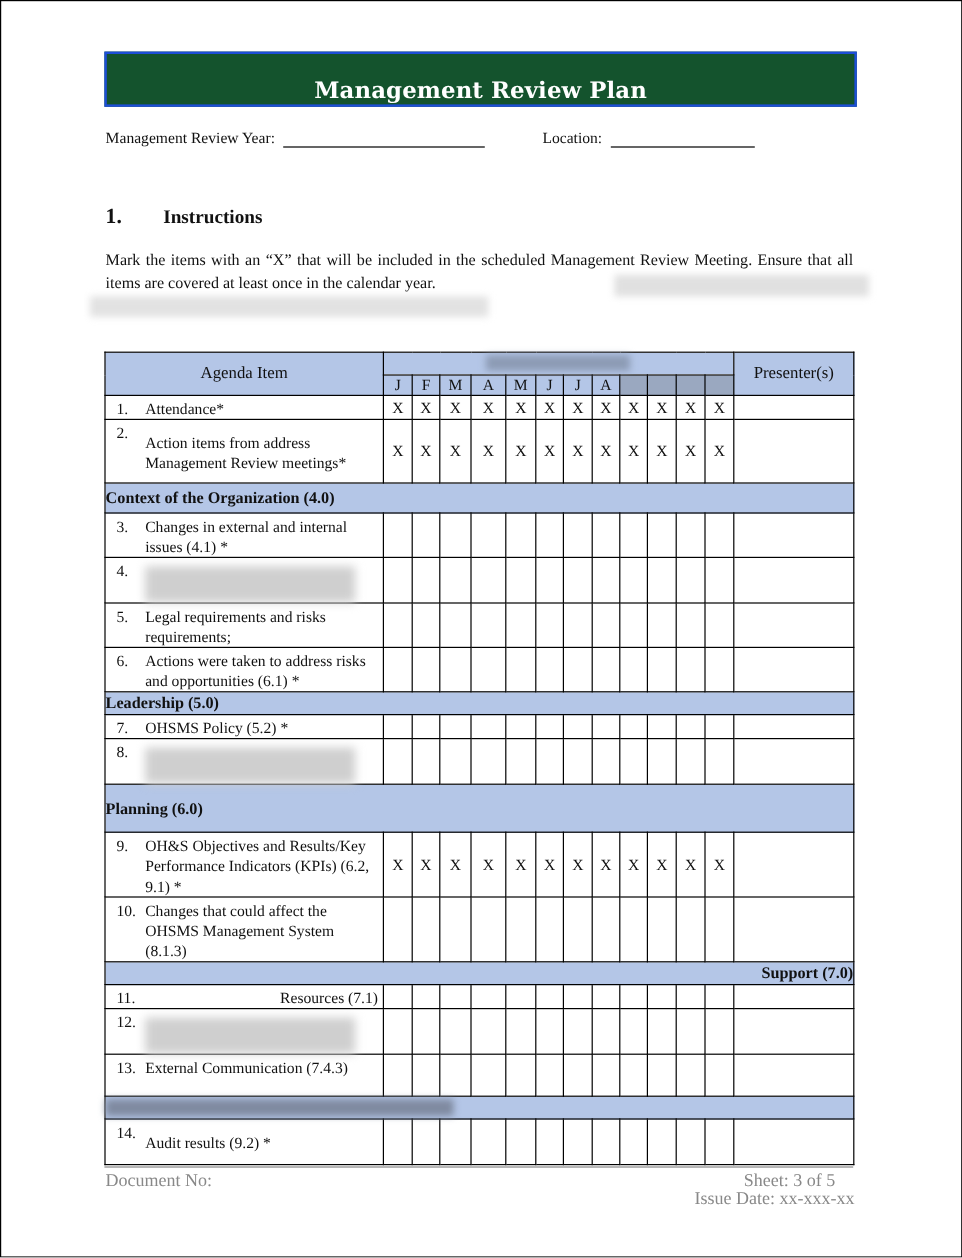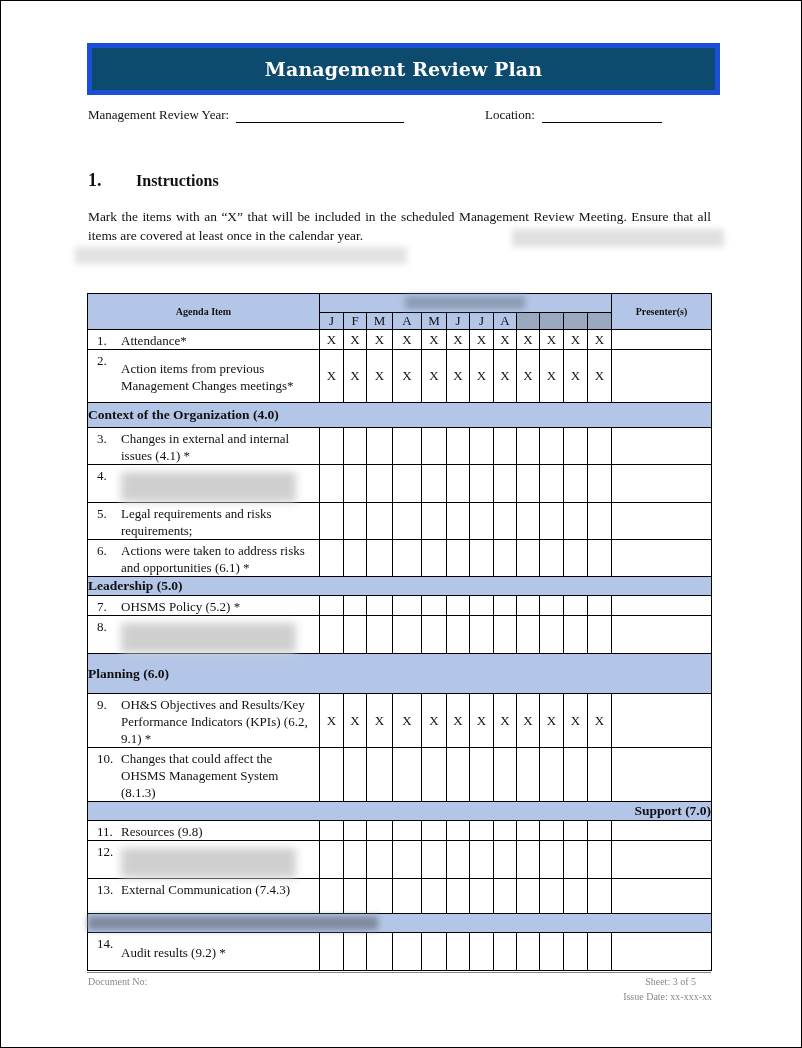--- a/index.html
+++ b/index.html
@@ -1,61 +1,61 @@
 <!DOCTYPE html>
 <html><head>
 <meta charset="utf-8">
 <style>
   html, body { margin:0; padding:0; }
   body { width:802px; height:1048px; background:#fff; position:relative; overflow:hidden;
          font-family:"DejaVu Serif","Liberation Serif",serif; color:#111; }
   .page-border { position:absolute; left:0; top:0; width:800px; height:1046px; border:1px solid #000; }
-  .title-bar { position:absolute; left:87px; top:43px; width:623px; height:42px; background:#0c4a6e;
-               border:5px solid #1d4ed8; display:flex; align-items:center; justify-content:center; }
+  .title-bar { position:absolute; left:87px; top:43px; width:623px; height:42px; background:#14532d;
+               border:2px solid #1d4ed8; display:flex; align-items:flex-end; justify-content:center; }
   .title-bar span { color:#fff; font-weight:bold; font-size:19px; letter-spacing:0.1px; }
   .field-row { position:absolute; top:107px; font-size:13px; font-family:"Liberation Serif",serif; }
   .field-line { display:inline-block; border-bottom:1px solid #000; height:14px; vertical-align:bottom; margin-left:4px; }
   .section-head { position:absolute; left:88px; top:170px; font-weight:bold; font-size:16px; font-family:"Liberation Serif",serif; }
   .section-head .num { display:inline-block; width:48px; font-size:18px; }
   .instr { position:absolute; left:88px; top:207px; width:623px; font-size:13.4px; line-height:19px;
            text-align:justify; font-family:"Liberation Serif",serif; }
   .blur1 { position:absolute; left:512px; top:229px; width:212px; height:18px; background:#e0e0e0; filter:blur(3px); }
   .blur2 { position:absolute; left:75px; top:247px; width:332px; height:17px; background:#e2e2e2; filter:blur(3px); }
 
   table.plan { position:absolute; left:87px; top:293px; border-collapse:collapse; table-layout:fixed;
                font-family:"Liberation Serif",serif; font-size:13px; }
   table.plan td, table.plan th { border:1px solid #000; padding:0; }
   .hdr { background:#b4c6e7; }
-  .hdr-agenda { font-weight:bold; font-size:10px; text-align:center; }
+  .hdr-agenda { font-weight:normal; font-size:14px; text-align:center; }
   .hdr-month { text-align:center; font-size:13px; font-weight:normal; height:16px; }
   .hdr-months-span { height:18px; position:relative; }
   .blur-hdr { position:absolute; left:85px; top:2px; width:120px; height:13px; background:#8c9bb4; filter:blur(3px); }
   .section-row td { background:#b4c6e7; font-weight:bold; font-size:13.5px; padding-left:8px; }
   .item { position:relative; padding:2px 4px 0 33px !important; line-height:17px; vertical-align:top; }
   .item .n { position:absolute; left:9px; top:2px; }
   .x { text-align:center; vertical-align:middle; }
   .blur-item { display:block; height:30px; width:175px; background:#cfcfcf; filter:blur(4px); margin-top:-12px; }
   .blur-section { display:block; height:14px; width:290px; background:#7f8aa0; filter:blur(3px); }
   .footer-line { position:absolute; left:87px; top:972px; width:624px; border-top:1px solid #888; }
-  .footer { position:absolute; font-size:10px; color:#888; font-family:"Liberation Serif",serif; }
+  .footer { position:absolute; font-size:15px; color:#888; font-family:"Liberation Serif",serif; }
 </style>
 </head>
 <body>
 
 <div class="page-border"></div>
 
 <div class="title-bar">
   <span>Management Review Plan</span>
 </div>
 
 <div class="field-row" style="left:88px;">
   <span>Management Review Year:</span>
   <span class="field-line" style="width:168px;"></span>
 </div>
-<div class="field-row" style="left:485px;">
+<div class="field-row" style="left:452px;">
   <span>Location:</span>
   <span class="field-line" style="width:120px;"></span>
 </div>
 
 <div class="section-head">
   <span class="num">1.</span><span>Instructions</span>
 </div>
 
 <div class="instr">Mark the items with an “X” that will be included in the scheduled Management Review Meeting. Ensure that all items are covered at least once in the calendar year.</div>
 <div class="blur1"></div>
@@ -112,21 +112,21 @@
         <td class="x">X</td>
         <td class="x">X</td>
         <td class="x">X</td>
         <td class="x">X</td>
         <td class="x">X</td>
         <td class="x">X</td>
         <td class="x">X</td>
         <td></td>
       </tr>
       <tr style="height: 53px;">
-        <td class="item" style="vertical-align: middle;"><span class="n">2.</span><span>Action items from previous Management Changes meetings*</span></td>
+        <td class="item" style="vertical-align: middle;"><span class="n">2.</span><span>Action items from address Management Review meetings*</span></td>
         <td class="x">X</td>
         <td class="x">X</td>
         <td class="x">X</td>
         <td class="x">X</td>
         <td class="x">X</td>
         <td class="x">X</td>
         <td class="x">X</td>
         <td class="x">X</td>
         <td class="x">X</td>
         <td class="x">X</td>
@@ -267,22 +267,22 @@
         <td class="x"></td>
         <td class="x"></td>
         <td class="x"></td>
         <td class="x"></td>
         <td class="x"></td>
         <td></td>
       </tr>
       <tr class="section-row" style="height: 19px; text-align: right;">
         <td colspan="14">Support (7.0)</td>
       </tr>
-      <tr style="height: 19px;">
-        <td class="item" style="padding-left: 33px;"><span class="n">11.</span><span>Resources (9.8)</span></td>
+      <tr style="height: 19px; text-align: right;">
+        <td class="item" style="padding-left: 33px;"><span class="n">11.</span><span>Resources (7.1)</span></td>
         <td class="x"></td>
         <td class="x"></td>
         <td class="x"></td>
         <td class="x"></td>
         <td class="x"></td>
         <td class="x"></td>
         <td class="x"></td>
         <td class="x"></td>
         <td class="x"></td>
         <td class="x"></td>

